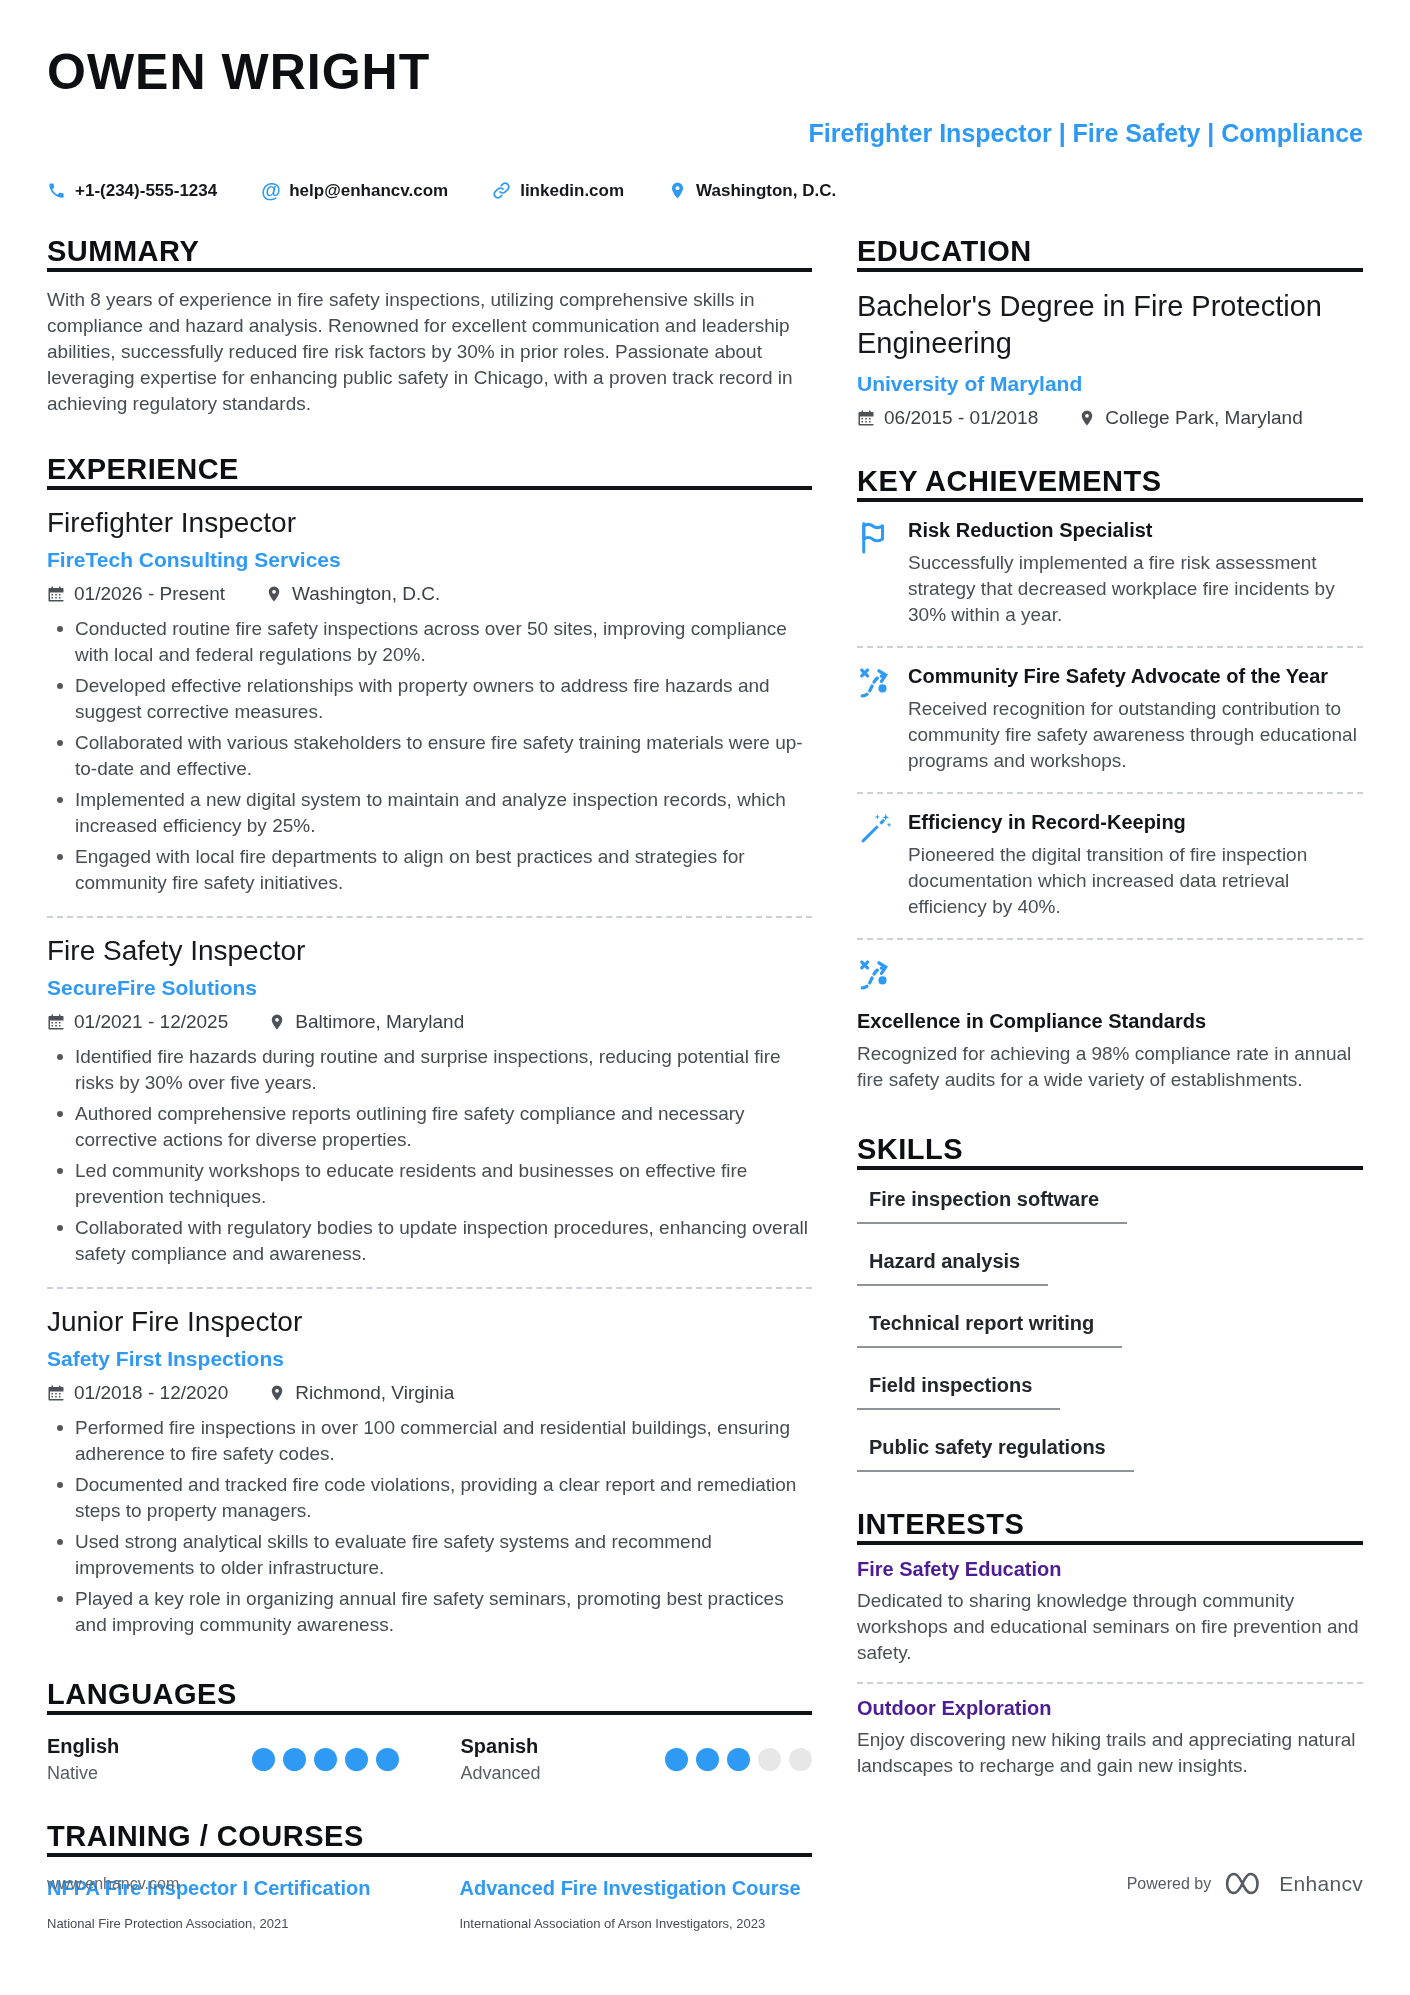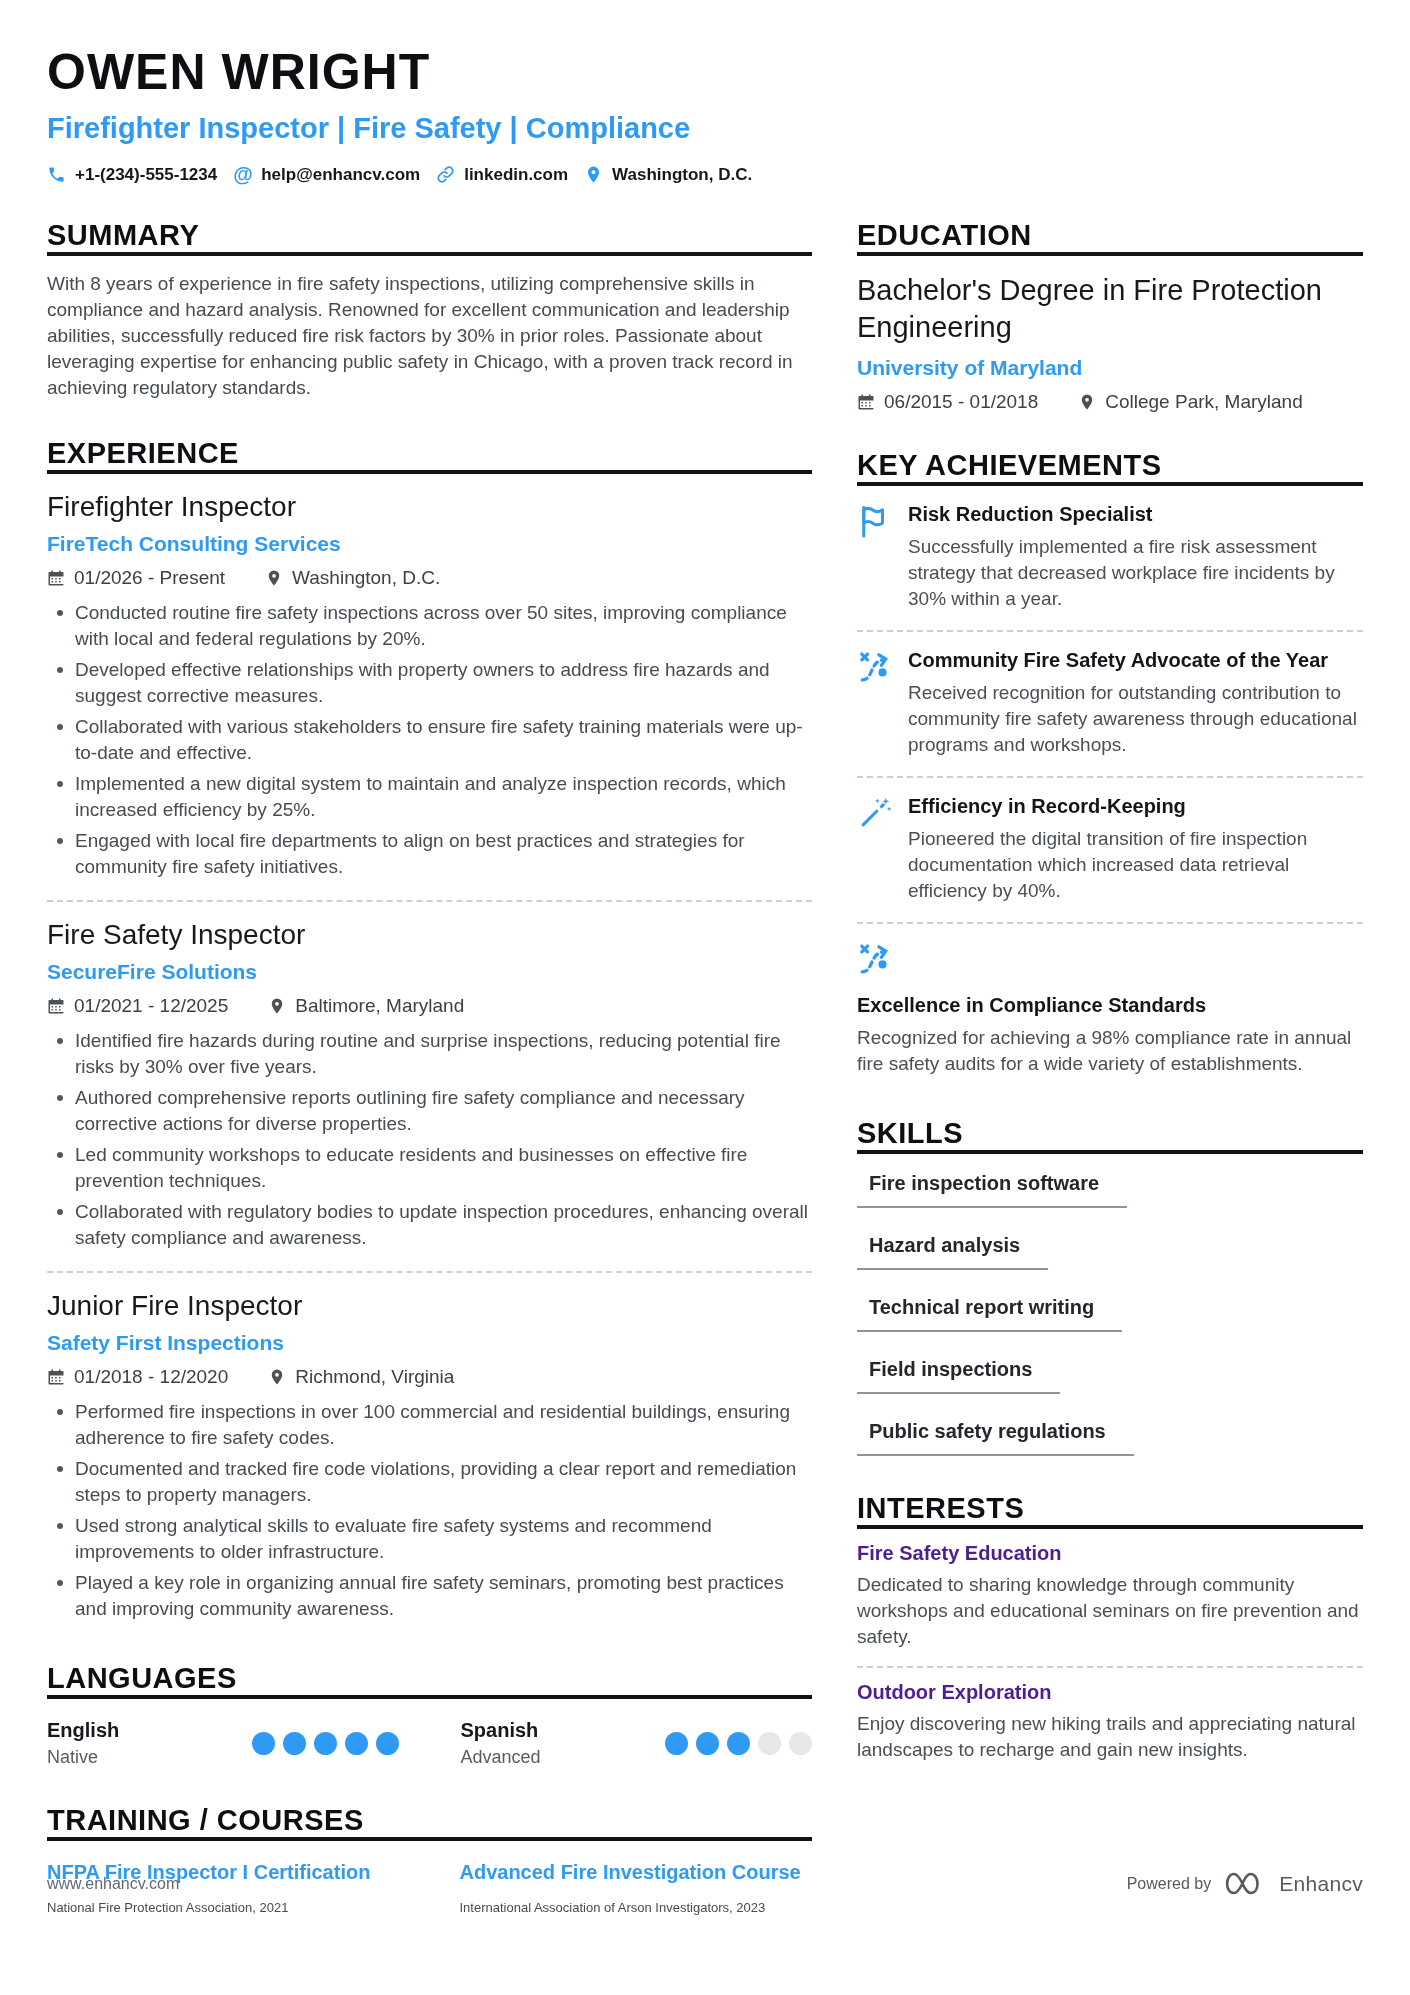--- a/index.html
+++ b/index.html
@@ -3,22 +3,22 @@
 <meta charset="utf-8">
 <style>
   :root { --accent:#2e9af3; --dot-empty:#e7e7e7; --ink:#101217; --body:#474c53; }
   * { box-sizing:border-box; }
   html,body { margin:0; padding:0; background:#ffffff; }
   body { width:1410px; height:1995px; font-family:"Liberation Sans", sans-serif; color:var(--ink); }
   .page { position:relative; width:1410px; height:1943px; padding:46px 47px 0 47px; overflow:hidden; }
 
   
   .name { margin:0; font-size:50px; font-weight:800; letter-spacing:1px; color:#0d0f13; line-height:1.05; }
-  .subtitle { margin-top:13px; font-size:29px; font-weight:700; color:var(--accent); }
-  .contact-row { display:flex; align-items:center; gap:16px; margin-top:20px; font-size:17px; font-weight:700; color:#15171c; }
+  .subtitle { margin-top:20px; font-size:25px; font-weight:700; color:var(--accent);text-align:right; }
+  .contact-row { display:flex; align-items:center; gap:44px; margin-top:33px; font-size:17px; font-weight:700; color:#15171c; }
   .contact-item { display:flex; align-items:center; gap:9px; }
   .cicon { display:inline-flex; width:19px; height:19px; color:var(--accent); }
   .cicon svg { width:100%; height:100%; }
   .at-glyph { font-size:20px; font-weight:700; color:var(--accent); line-height:19px; }
 
   
   .columns { display:flex; gap:45px; margin-top:34px; }
   .col-left { flex:none; width:765px; }
   .col-right { flex:1; min-width:0; }
   section { margin-bottom:36px; }

